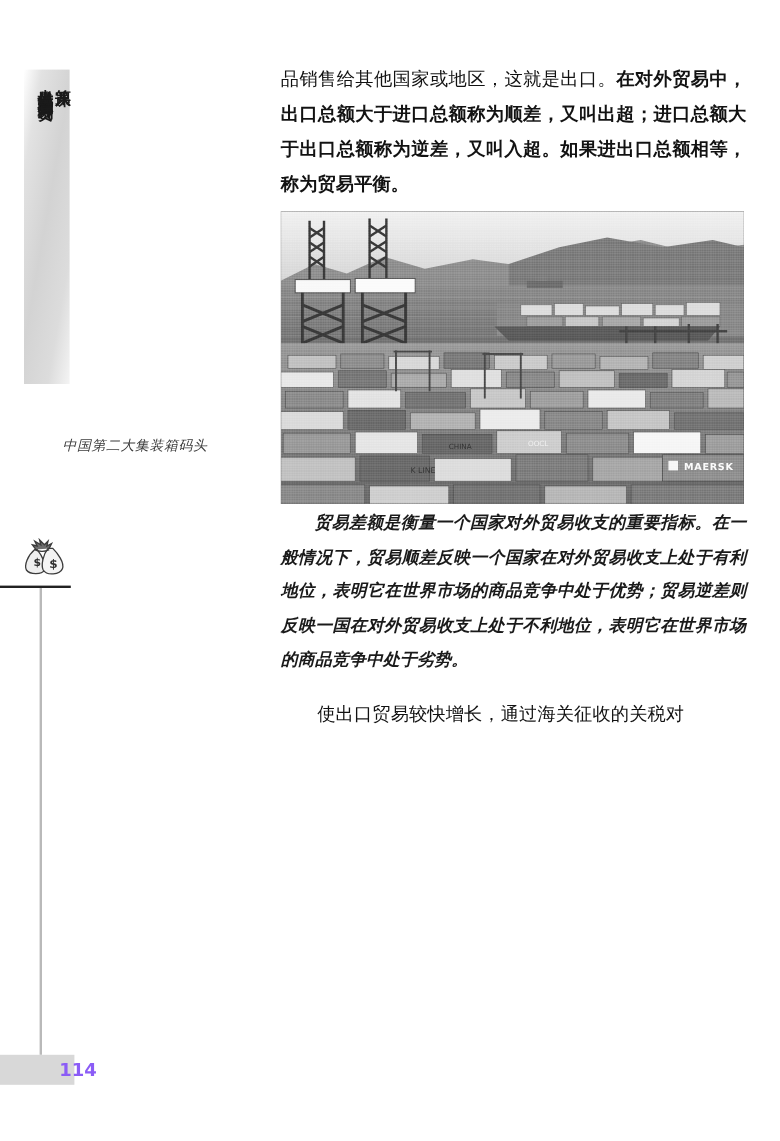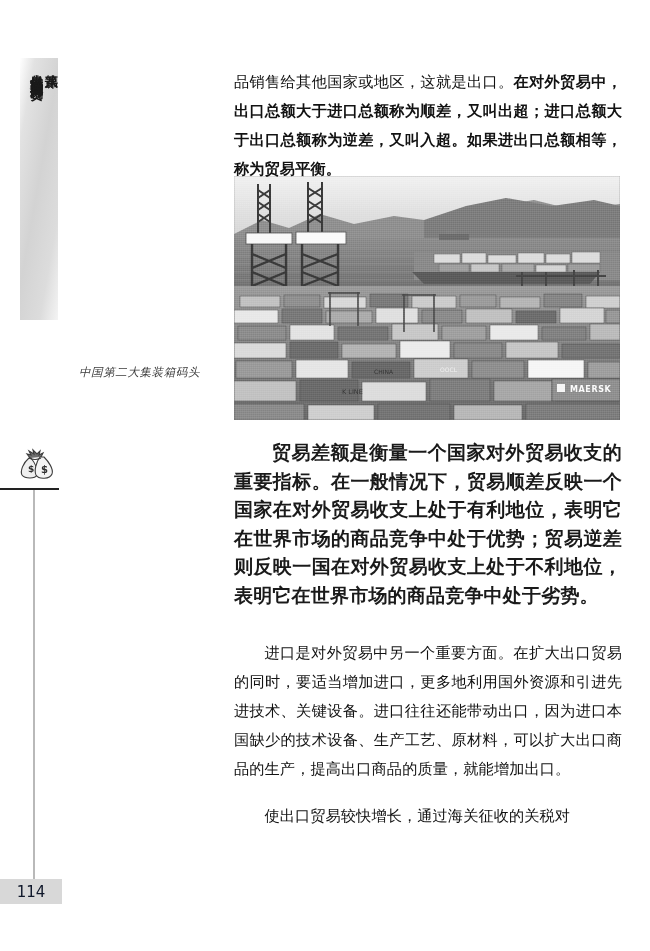--- a/index.html
+++ b/index.html
@@ -98,70 +98,72 @@
   .page-number {
     position: absolute;
     left: 0px;
     top: 879px;
     width: 62px;
     height: 25px;
     display: flex;
     align-items: center;
     justify-content: center;
     font-family: "DejaVu Sans", "Liberation Sans", sans-serif;
-    font-weight: normal;
+    font-weight: bold;
     font-size: 15px;
-    color: #0f172a;
+    color: #8b5cf6;
+    padding-left: 34px;
   }
 
   
 
   .figure-caption {
     position: absolute;
     left: 52px;
     top: 364px;
     width: 175px;
-    text-align: center;
+    text-align: left;
     font-family: "Liberation Serif", "DejaVu Serif", serif;
     font-style: italic;
     font-size: 11.5px;
     line-height: 1.55;
     color: #3b3b3b;
     letter-spacing: 0.6px;
   }
 
   
 
   .column {
     position: absolute;
     left: 234px;
     top: 52px;
     width: 388px;
   }
 
   p.body {
-    margin: 16px 0 0 0;
+    margin: 0 0 0 0;
     font-family: "DejaVu Sans", "Liberation Sans", sans-serif;
     font-size: 15.2px;
     line-height: 29px;
     color: #121212;
     text-align: justify;
     text-justify: inter-ideograph;
     letter-spacing: 0.1px;
   }
   p.body.indent { text-indent: 2em; }
 
   .bold-run { font-weight: bold; }
 
   
   p.kai {
     margin: 0;
     font-family: "Liberation Serif", "DejaVu Serif", serif;
     font-weight: bold;
-    font-size: 19px;
+    font-style: italic;
+    font-size: 14px;
     line-height: 28.5px;
     color: #1a1a1a;
     text-align: justify;
     text-justify: inter-ideograph;
     text-indent: 2em;
     letter-spacing: 0.2px;
   }
   .gap-para { height: 11px; }
   .gap-small { height: 2px; }
 
@@ -422,20 +424,19 @@
 
     <div style="height:255px"></div>
 
     <p class="kai">贸易差额是衡量一个国家对外贸易收支的重要指标。在一般情况下，贸易顺差反映一个国家在对外贸易收支上处于有利地位，表明它在世界市场的商品竞争中处于优势；贸易逆差则反映一国在对外贸易收支上处于不利地位，表明它在世界市场的商品竞争中处于劣势。</p>
 
     <div class="gap-para"></div>
 
 
     <div class="gap-small"></div>
 
-    <p class="body indent">进口是对外贸易中另一个重要方面。在扩大出口贸易的同时，要适当增加进口，更多地利用国外资源和引进先进技术、关键设备。进口往往还能带动出口，因为进口本国缺少的技术设备、生产工艺、原材料，可以扩大出口商品的生产，提高出口商品的质量，就能增加出口。</p>
 
     <div class="gap-small"></div>
 
     <p class="body indent">使出口贸易较快增长，通过海关征收的关税对</p>
   </div>
 
 </div>
 
 </body></html>

